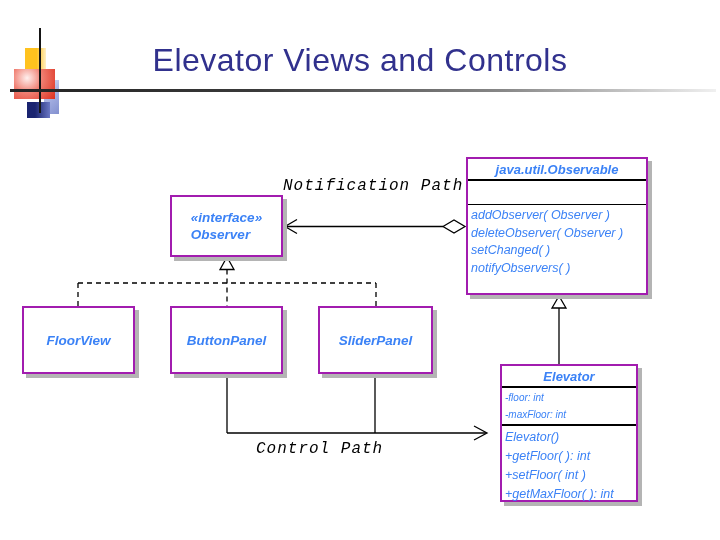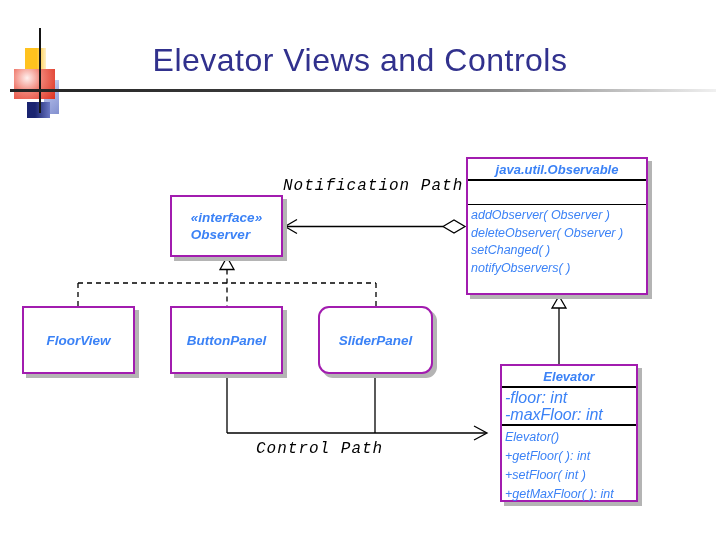--- a/index.html
+++ b/index.html
@@ -33,29 +33,29 @@
   .hl{color:#3737a3;}
   
   .uml-box{
     position:absolute;background:#fff;border:2px solid #a21caf;
     box-shadow:4px 4px 0 #b4b4b4;box-sizing:border-box;color:#3b82f6;z-index:5;font-style:italic;
   }
   .uml-title{font-weight:bold;font-size:13px;text-align:center;
     padding:3px 2px 2px 2px;border-bottom:2px solid #000;}
   .uml-title-only{display:flex;align-items:center;justify-content:center;
     font-weight:bold;font-size:13.5px;height:100%;line-height:17px;}
-  .uml-attrs{font-size:16px;line-height:17px;padding:1px 3px;border-bottom:1px solid #000;}
+  .uml-attrs{font-size:10px;line-height:17px;padding:1px 3px;border-bottom:1px solid #000;}
   .uml-methods{font-size:12.5px;padding:2px 3px;}
   .box-observable{left:466px;top:157px;width:182px;height:138px;}
   .box-observable .uml-attrs{height:21px;}
   .box-observable .uml-methods{line-height:17.6px;}
   .box-observer{left:170px;top:195px;width:113px;height:62px;}
   .box-floorview{left:22px;top:306px;width:113px;height:68px;}
   .box-buttonpanel{left:170px;top:306px;width:113px;height:68px;}
-  .box-sliderpanel{left:318px;top:306px;width:115px;height:68px;border-radius:11px;}
+  .box-sliderpanel{left:318px;top:306px;width:115px;height:68px;}
   .box-elevator{left:500px;top:364px;width:138px;height:138px;}
   .box-elevator .uml-attrs{height:34px;border-bottom:2px solid #000;}
   .box-elevator .uml-methods{line-height:19px;}
   
   .path-label{
     position:absolute;font-family:"Liberation Mono",monospace;font-style:italic;
     font-size:16px;letter-spacing:1px;color:#000;white-space:nowrap;z-index:6;
   }
   .lbl-notification{left:283px;top:177px;}
   .lbl-control{left:256px;top:440px;}

